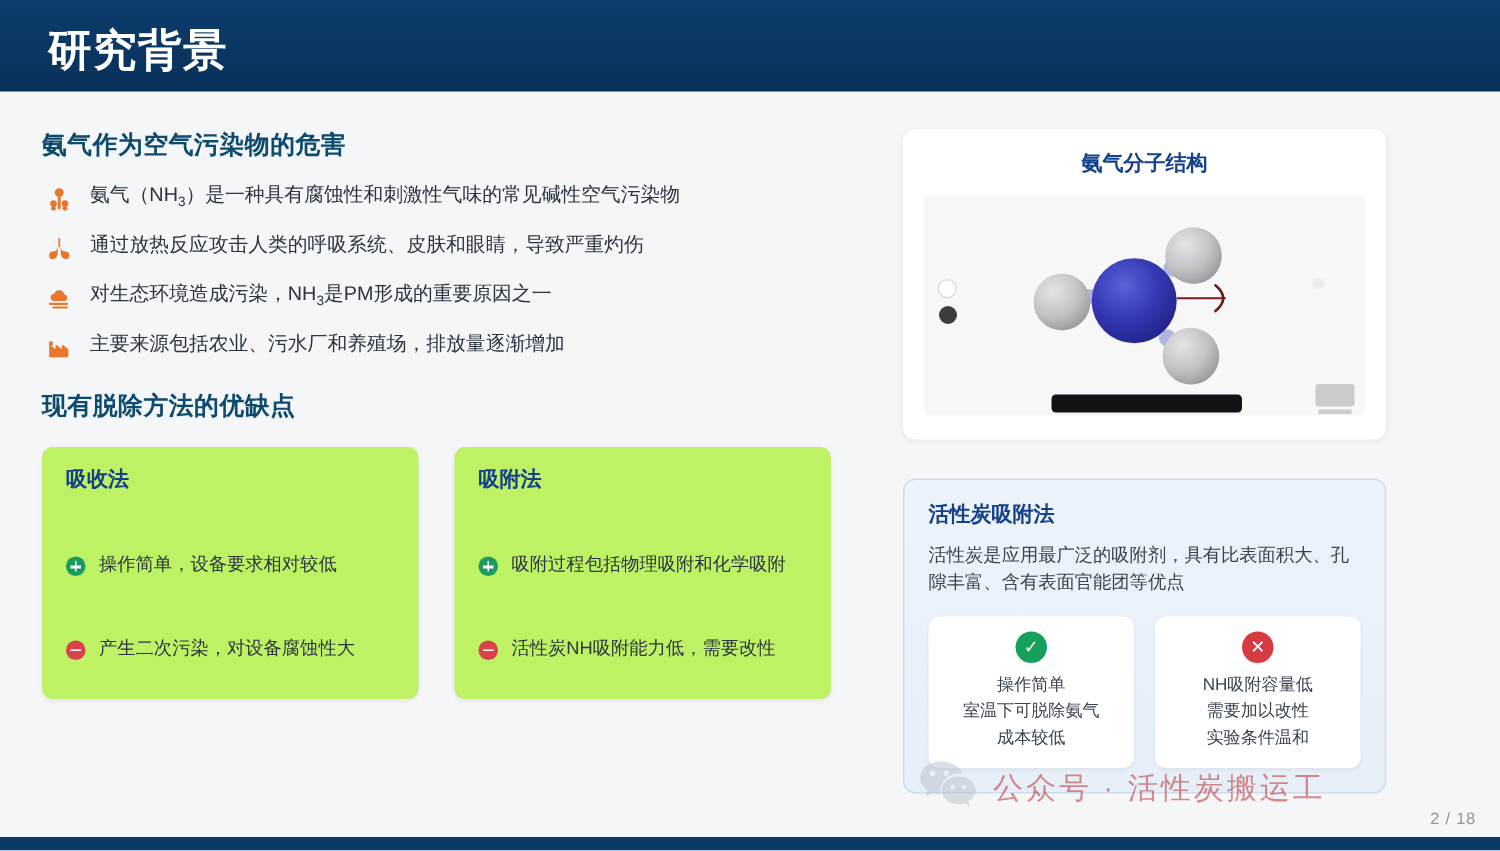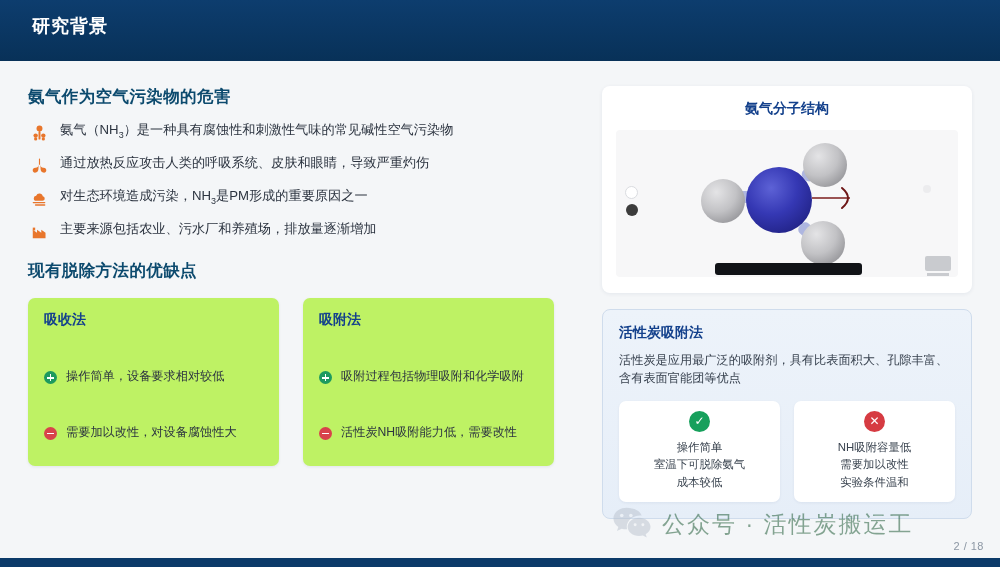--- a/index.html
+++ b/index.html
@@ -29,21 +29,21 @@
     width: 1000px;
     height: 61px;
     background: #0b3a69;
     background: linear-gradient(180deg, #0d3d6e 0%, #083158 100%);
   }
   .header-title {
     position: absolute;
     left: 32px;
     top: 14px;
     color: #ffffff;
-    font-size: 18px;
+    font-size: 29px;
     font-weight: bold;
     letter-spacing: 1px;
   }
 
   
   .footer-bar {
     position: absolute;
     left: 0; top: 558px;
     width: 1000px;
     height: 9px;
@@ -152,21 +152,21 @@
     font-size: 12.2px;
     color: #2c3440;
     line-height: 1.3;
   }
 
   
   .right-col {
     position: absolute;
     left: 602px;
     top: 86px;
-    width: 370px;
+    width: 322px;
   }
 
   .molecule-card {
     background: #ffffff;
     border-radius: 8px;
     padding: 14px 14px 16px 14px;
     box-shadow: 0 1px 4px rgba(20,40,80,0.07);
   }
   .molecule-title {
     text-align: center;
@@ -211,21 +211,21 @@
   .mol-chip {
     position: absolute;
     border-radius: 50%;
   }
   .chip-hollow { left: 9px; top: 56px; width: 13px; height: 13px; background:#fff; border:1px solid #dadce0; }
   .chip-dark   { left: 10px; top: 74px; width: 12px; height: 12px; background:#3c3c3c; }
   .chip-faint  { right: 27px; top: 55px; width: 8px; height: 8px; background:#ececee; }
 
   
   .carbon-card {
-    margin-top: 16px;
+    margin-top: 26px;
     background: #eaf1f9;
     background: linear-gradient(180deg,#edf3fa 0%, #e6eef8 100%);
     border: 1px solid #cfdcec;
     border-radius: 8px;
     padding: 14px 16px 16px 16px;
   }
   .carbon-title {
     color: #14418c;
     font-size: 14px;
     font-weight: bold;
@@ -272,22 +272,22 @@
     position: absolute;
     left: 612px;
     top: 506px;
     display: flex;
     align-items: center;
     gap: 10px;
     opacity: 0.5;
     pointer-events: none;
   }
   .wm-text {
-    font-size: 23px;
-    color: #14532d;
+    font-size: 20px;
+    color: #b91c1c;
     letter-spacing: 2px;
     white-space: nowrap;
   }
 </style>
 </head>
 <body>
 
 <div class="slide">
 
   <div class="header-bar">
@@ -353,21 +353,21 @@
     <div class="method-cards">
 
       <div class="method-card">
         <div class="method-card-title">吸收法</div>
         <div class="pm-row">
           <span class="pm-badge plus"></span>
           <span class="pm-text">操作简单，设备要求相对较低</span>
         </div>
         <div class="pm-row">
           <span class="pm-badge minus"></span>
-          <span class="pm-text">需要加以改性，对设备腐蚀性大</span>
+          <span class="pm-text">产生二次污染，对设备腐蚀性大</span>
         </div>
       </div>
 
       <div class="method-card">
         <div class="method-card-title">吸附法</div>
         <div class="pm-row">
           <span class="pm-badge plus"></span>
           <span class="pm-text">吸附过程包括物理吸附和化学吸附</span>
         </div>
         <div class="pm-row">

